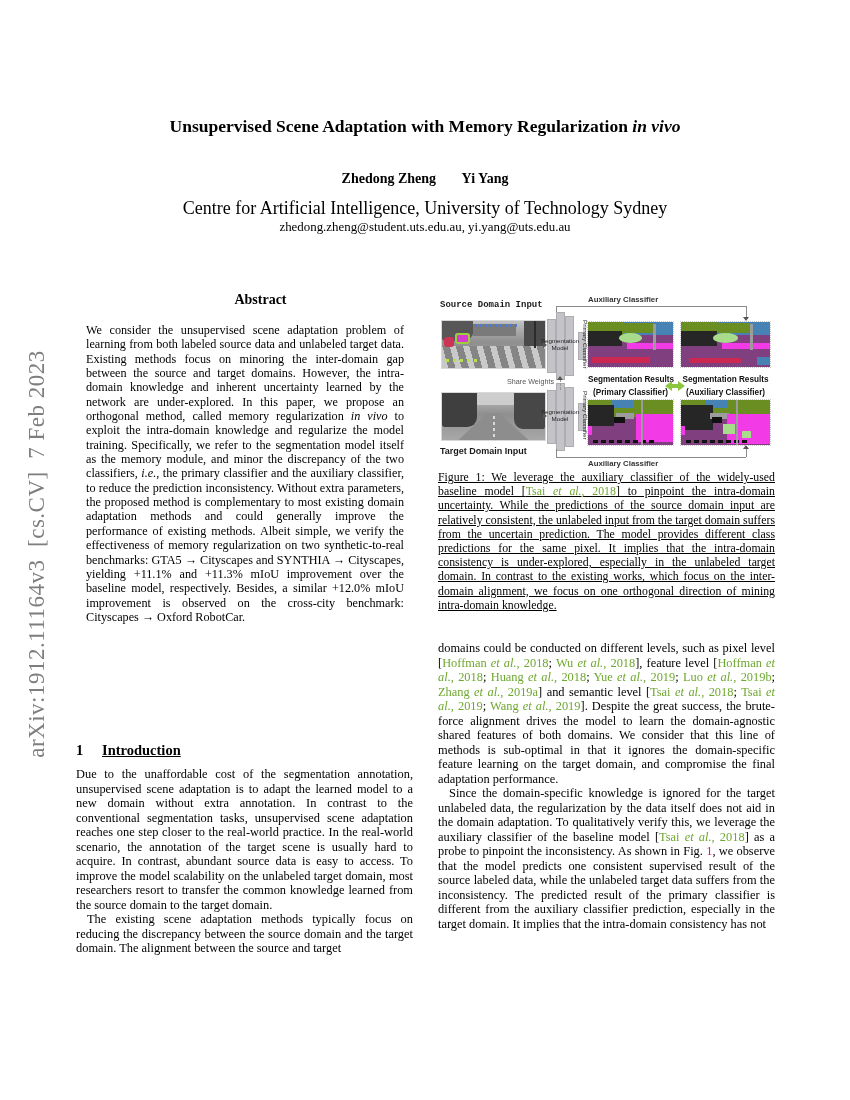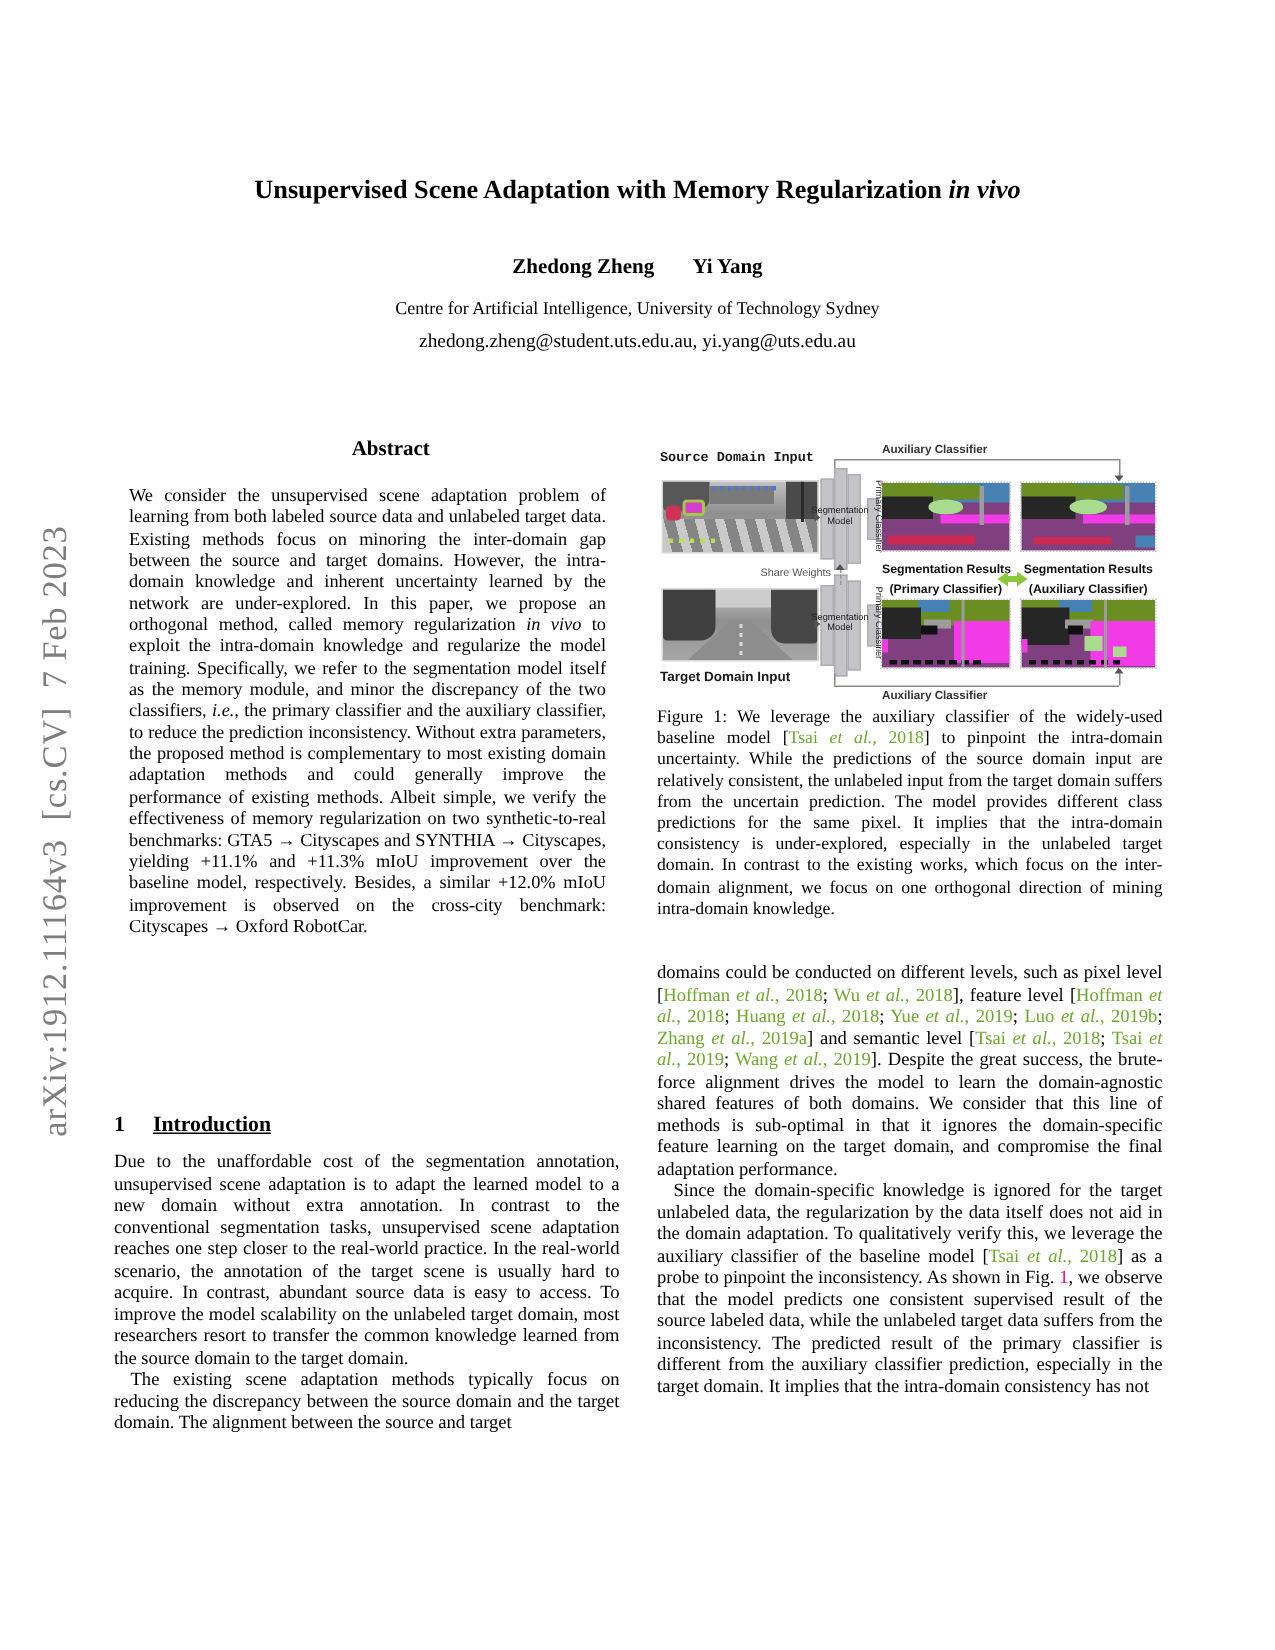--- a/index.html
+++ b/index.html
@@ -12,40 +12,40 @@
                   text-align:center; font-size:23px; color:var(--c-arxiv,#808080);
                   white-space:pre; letter-spacing:0.5px; }
 
   
   .title   { position:absolute; top:116px; left:0; width:100%; text-align:center;
              font-size:17.5px; font-weight:bold; }
   .title .i { font-style:italic; }
   .authors { position:absolute; top:171px; left:0; width:100%; text-align:center;
              font-size:14px; font-weight:bold; }
   .authors .author + .author { margin-left:22px; }
-  .affil   { position:absolute; top:198px; left:0; width:100%; text-align:center; font-size:12px; }
+  .affil   { position:absolute; top:198px; left:0; width:100%; text-align:center; font-size:18px; }
   .emails  { position:absolute; top:220px; left:0; width:100%; text-align:center; font-size:12.9px; }
 
   
   .abs-head  { position:absolute; left:92px; top:292px; width:337px; text-align:center;
                font-size:14px; font-weight:bold; }
   .abs-body  { position:absolute; left:86px; top:323px; width:318px;
                font-size:12.2px; line-height:14.35px; text-align:justify; }
   .sec-head  { position:absolute; left:76px; top:742px; width:337px;
                font-size:14.5px; font-weight:bold;text-decoration:underline; }
   .sec-num   { display:inline-block; width:26px; }
   .left-body { position:absolute; left:76px; top:767px; width:337px;
                font-size:12.4px; line-height:14.5px; text-align:justify; }
   .right-body{ position:absolute; left:438px; top:641px; width:337px;
                font-size:12.4px; line-height:14.5px; text-align:justify; }
   p.par { margin:0;font-family:Liberation Serif, serif; }
   p.par.indent { text-indent:11px; }
 
   .caption { position:absolute; left:438px; top:470px; width:337px;
-             font-size:11.8px; line-height:14.2px; text-align:justify; }
+             font-size:11.8px; line-height:14.2px; text-align:justify;text-decoration:underline; }
 
   
   .seg-n  { }
   .seg-i  { font-style:italic; }
   .seg-g  { color:var(--c-citation,#6EA72E); }
   .seg-gi { color:var(--c-citation,#6EA72E); font-style:italic; }
   .seg-m  { color:var(--c-figref,#EA0B8C); }
 
   
   .figure { position:absolute; left:436px; top:294px; width:340px; height:174px;

